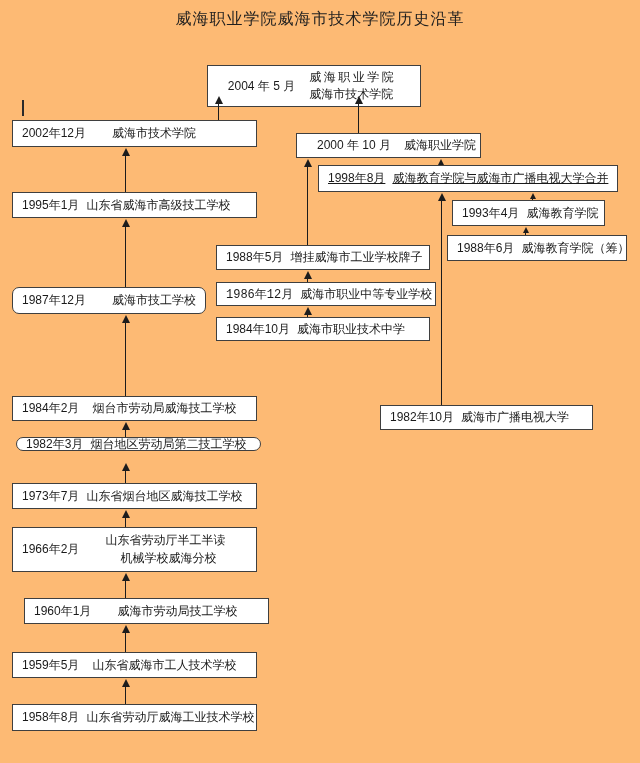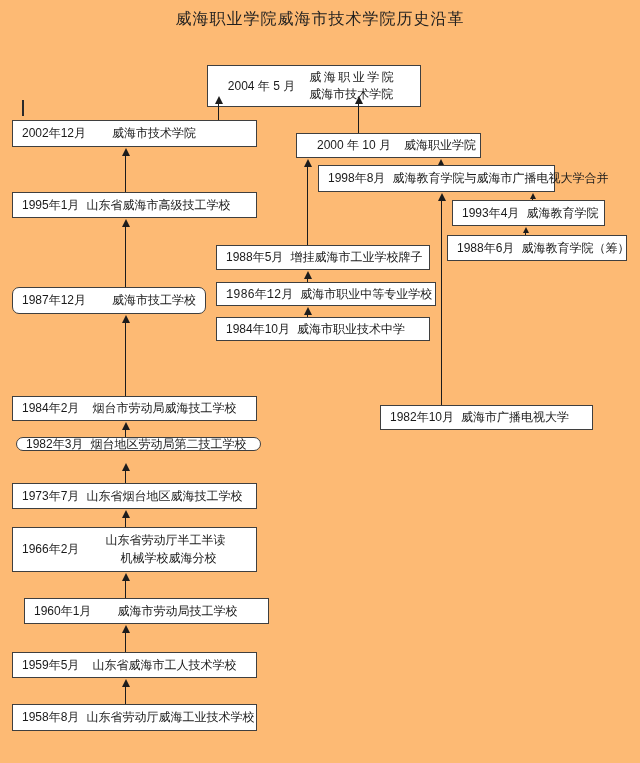--- a/index.html
+++ b/index.html
@@ -31,21 +31,21 @@
   .n1987{left:12px;top:287px;width:194px;height:27px;border-radius:7px;}
   .n1984l{left:12px;top:396px;width:245px;height:25px;}
   .n1982l{left:16px;top:437px;width:245px;height:14px;border-radius:7px;}
   .n1973{left:12px;top:483px;width:245px;height:26px;}
   .n1966{left:12px;top:527px;width:245px;height:45px;}
   .n1966 .line2{padding-left:15px;}
   .n1960{left:24px;top:598px;width:245px;height:26px;}
   .n1959{left:12px;top:652px;width:245px;height:26px;}
   .n1958{left:12px;top:704px;width:245px;height:27px;}
   .n2000{left:296px;top:133px;width:185px;height:25px;justify-content:flex-end;}
-  .n1998{left:318px;top:165px;width:237px;height:27px;}
+  .n1998{left:318px;top:165px;width:300px;height:27px;text-decoration:underline;}
   .n1993{left:452px;top:200px;width:153px;height:26px;}
   .n1988r{left:447px;top:235px;width:180px;height:26px;}
   .n1988m{left:216px;top:245px;width:214px;height:25px;}
   .n1986{left:216px;top:282px;width:220px;height:24px;font-family:Liberation Mono, monospace;}
   .n1984m{left:216px;top:317px;width:214px;height:24px;}
   .n1982r{left:380px;top:405px;width:213px;height:25px;}
 
   
   .arrow{position:absolute;width:9px;display:flex;flex-direction:column;align-items:center;z-index:2;}
   .arrow .head{width:0;height:0;border-left:4px solid transparent;border-right:4px solid transparent;border-bottom:8px solid #1c1c1c;flex-shrink:0;}

